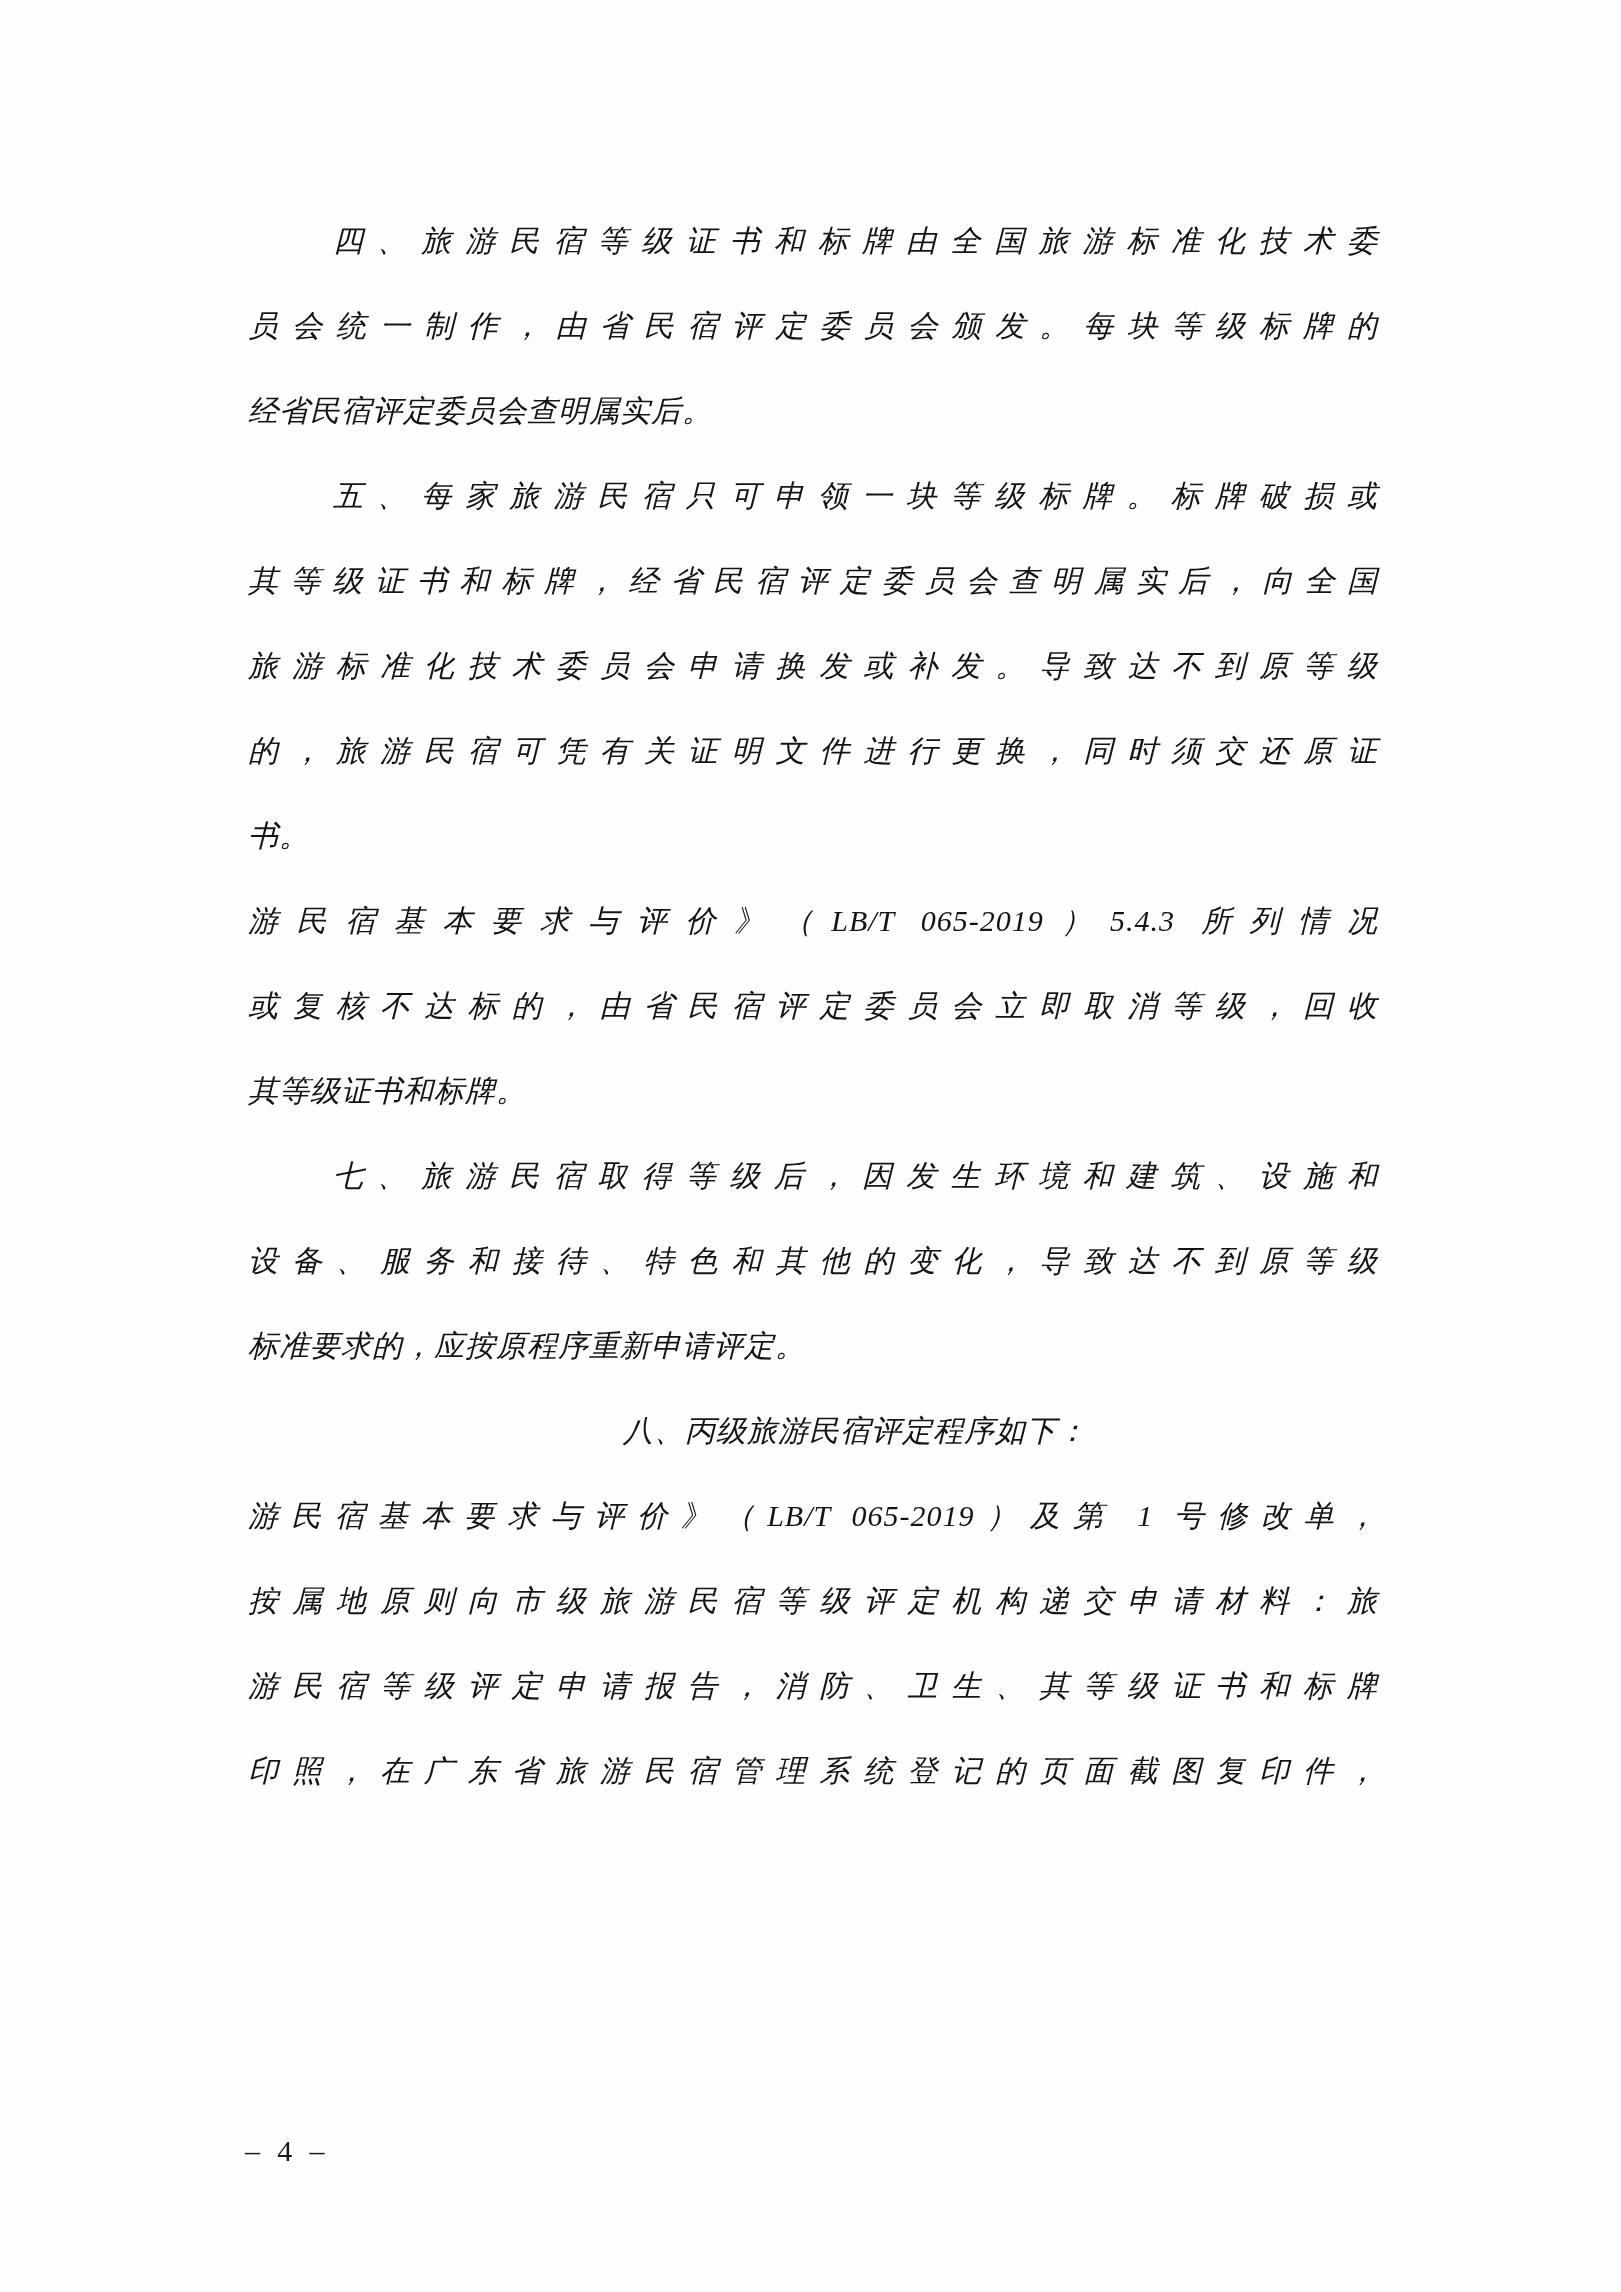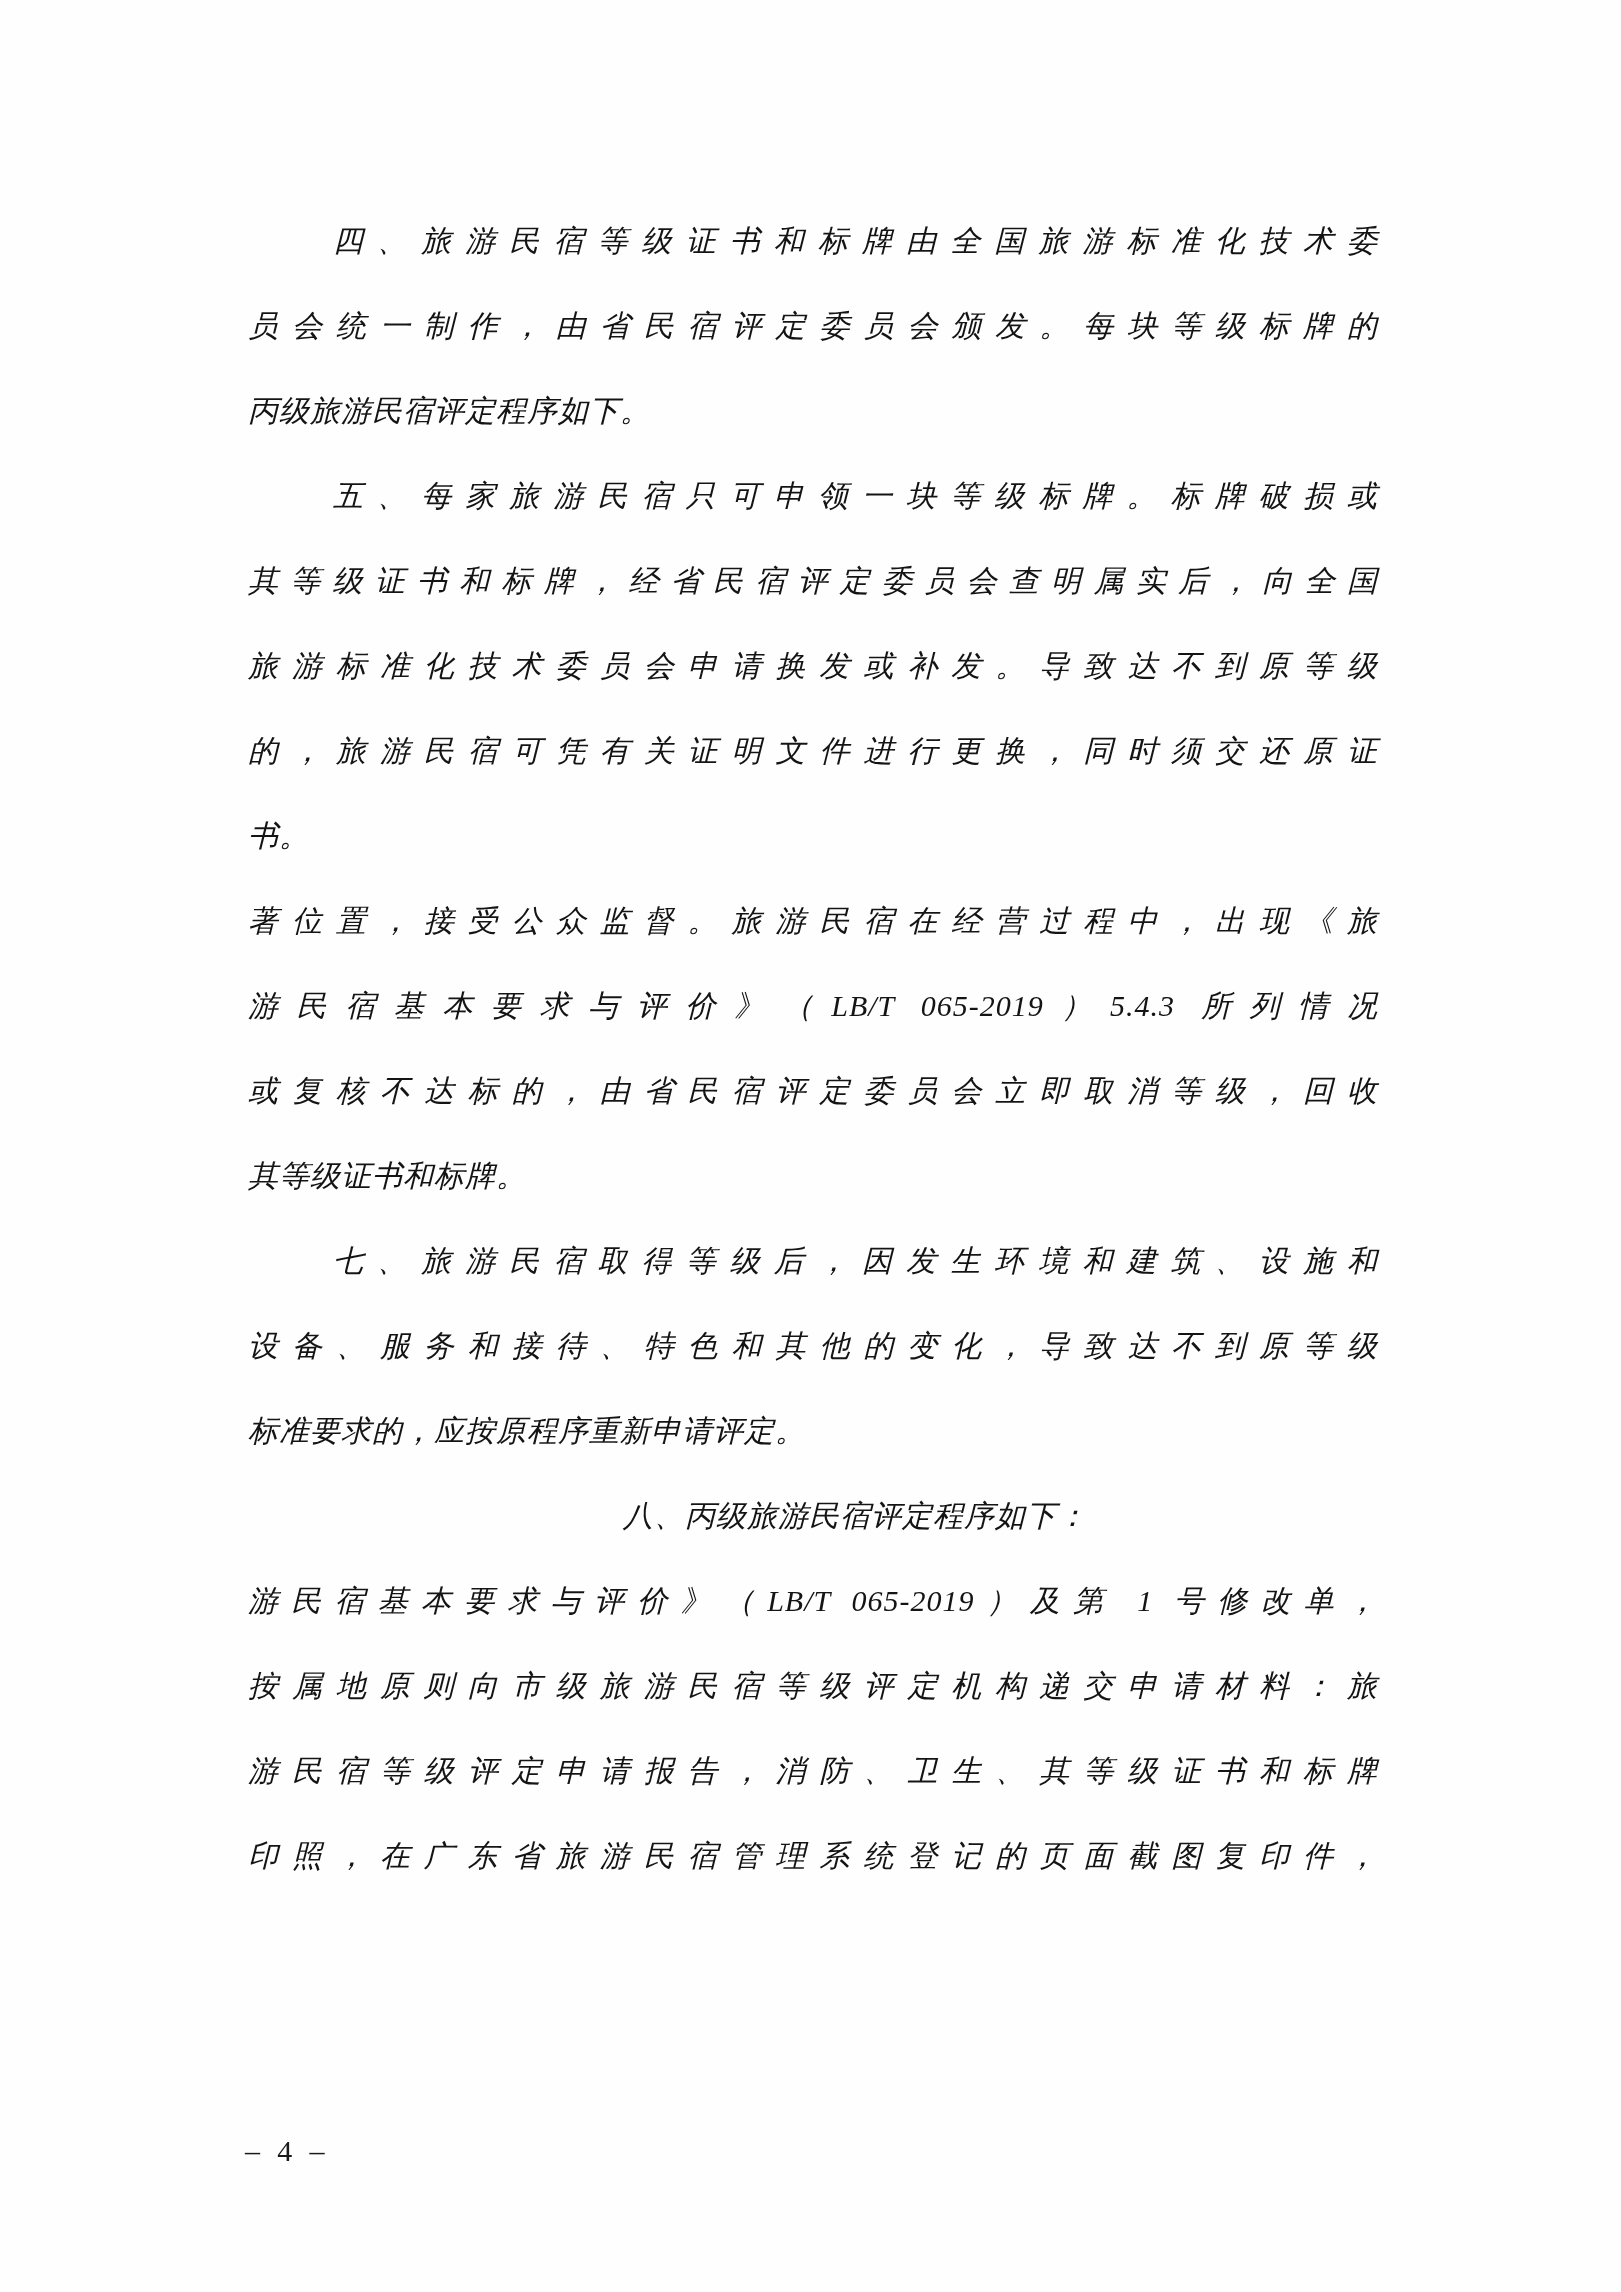--- a/index.html
+++ b/index.html
@@ -55,27 +55,26 @@
     color: #1a1a1a;
   }
 </style>
 </head>
 <body>
 
 <div class="page">
   <main class="content">
       <div class="line indent justify">四、旅游民宿等级证书和标牌由全国旅游标准化技术委</div>
       <div class="line justify">员会统一制作，由省民宿评定委员会颁发。每块等级标牌的</div>
-      <div class="line">丙级旅游民宿评定程序如下。</div>
+      <div class="line">经省民宿评定委员会查明属实后。</div>
       <div class="line indent justify">五、每家旅游民宿只可申领一块等级标牌。标牌破损或</div>
       <div class="line justify">其等级证书和标牌，经省民宿评定委员会查明属实后，向全国</div>
       <div class="line justify">旅游标准化技术委员会申请换发或补发。导致达不到原等级</div>
       <div class="line justify">的，旅游民宿可凭有关证明文件进行更换，同时须交还原证</div>
       <div class="line">书。</div>
-      <div class="line justify">著位置，接受公众监督。旅游民宿在经营过程中，出现《旅</div>
       <div class="line justify">游民宿基本要求与评价》（LB/T 065-2019）5.4.3 所列情况</div>
       <div class="line justify">或复核不达标的，由省民宿评定委员会立即取消等级，回收</div>
       <div class="line">其等级证书和标牌。</div>
       <div class="line indent justify">七、旅游民宿取得等级后，因发生环境和建筑、设施和</div>
       <div class="line justify">设备、服务和接待、特色和其他的变化，导致达不到原等级</div>
       <div class="line">标准要求的，应按原程序重新申请评定。</div>
       <div class="line indent">八、丙级旅游民宿评定程序如下：</div>
       <div class="line justify">游民宿基本要求与评价》（LB/T 065-2019）及第 1 号修改单，</div>
       <div class="line justify">按属地原则向市级旅游民宿等级评定机构递交申请材料：旅</div>
       <div class="line justify">游民宿等级评定申请报告，消防、卫生、其等级证书和标牌</div>

